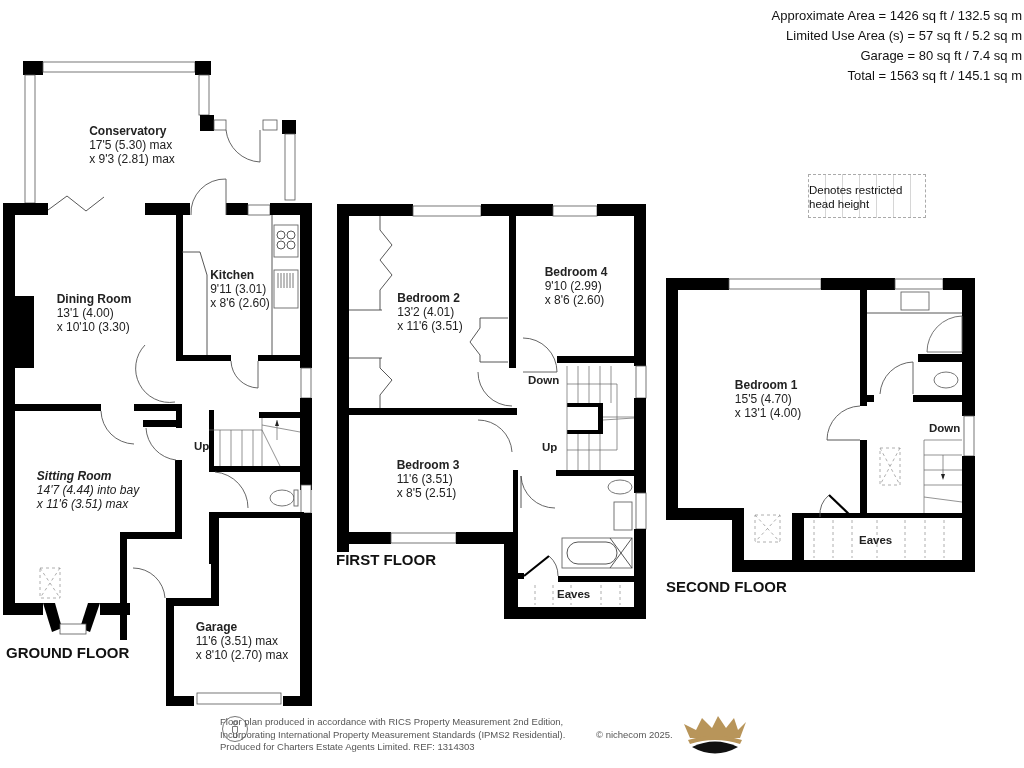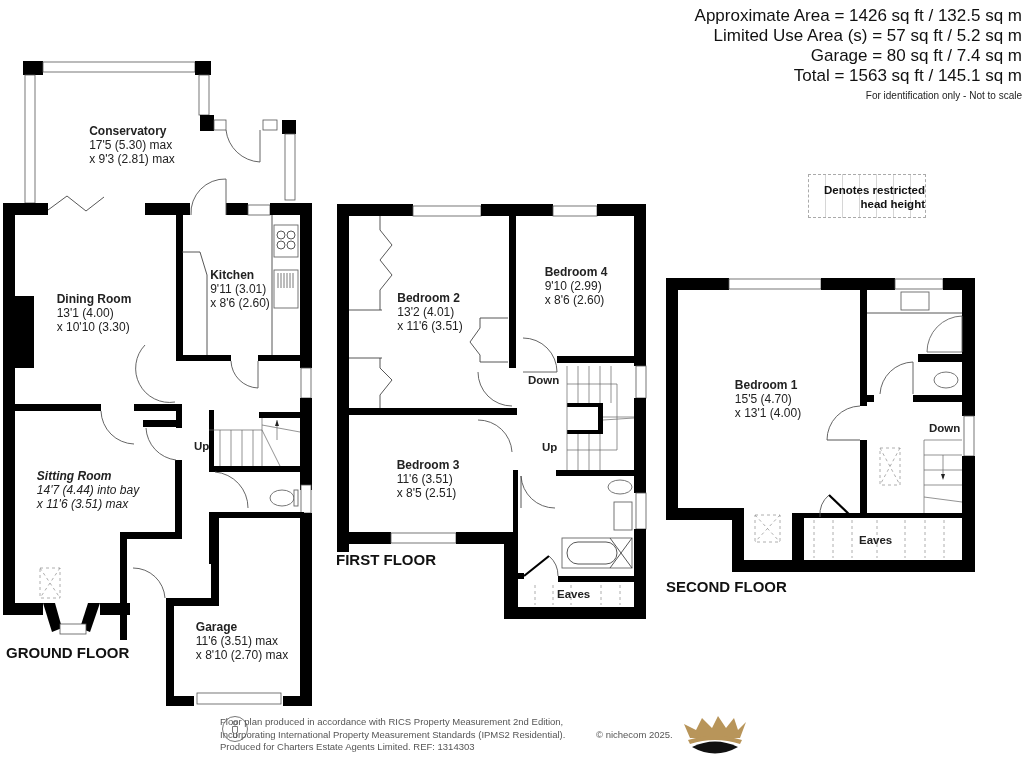--- a/index.html
+++ b/index.html
@@ -10,25 +10,25 @@
   .thin { fill:none; stroke:#444; stroke-width:0.9; }
   .door { fill:none; stroke:#555; stroke-width:0.9; }
   .dash { fill:none; stroke:#999; stroke-width:0.8; stroke-dasharray:3 3; }
   .fixture { fill:#fff; stroke:#666; stroke-width:0.9; }
   .lbl { position:absolute; font-size:12px; line-height:14px; color:#222; white-space:nowrap; transform:translateX(-50%); }
   .lbl .name { font-weight:bold; display:block; }
   .lbl .dim { display:block; }
   .small-bold { position:absolute; font-size:11.5px; font-weight:bold; color:#222; white-space:nowrap; }
   .floor-title { position:absolute; font-size:15px; font-weight:bold; color:#111; white-space:nowrap; }
   .areas { position:absolute; right:2px; top:6px; text-align:right; }
-  .areas .line { font-size:17px; line-height:20px; color:#111; }
+  .areas .line { font-size:13px; line-height:20px; color:#111; }
   .areas .note { font-size:10px; color:#222; margin-top:4px; }
   .legend { position:absolute; left:808px; top:174px; width:118px; height:44px; border:1px dashed #aaa;
-            background:repeating-linear-gradient(90deg, transparent 0 16px, #d6d6d6 16px 17px); text-align:right;
-            font-size:11.5px; font-weight:bold; line-height:14px; padding-top:8px; box-sizing:border-box; }
+            background:repeating-linear-gradient(90deg, transparent 0 16px, #d6d6d6 16px 17px); text-align:left;
+            font-size:11.5px; font-weight:normal; line-height:14px; padding-top:8px; box-sizing:border-box; }
   .footer { position:absolute; left:220px; top:716px; font-size:9.5px; line-height:12.5px; color:#555; }
   .footer .copy { position:absolute; left:376px; top:12.5px; white-space:nowrap; }
   .info-icon { position:absolute; left:222px; top:716px; width:24px; height:24px; border:1px solid #777; border-radius:50%; }
   .crown { position:absolute; left:682px; top:714px; }
 </style>
 </head>
 <body>
 
 <svg class="plan" viewBox="0 0 1024 768">
 
@@ -271,21 +271,20 @@
         <line x1="944" y1="520" x2="944" y2="558"></line>
       </g>
   </g>
 </svg>
 
 <div class="areas">
   <div class="line">Approximate Area = 1426 sq ft / 132.5 sq m</div>
   <div class="line">Limited Use Area (s) = 57 sq ft / 5.2 sq m</div>
   <div class="line">Garage = 80 sq ft / 7.4 sq m</div>
   <div class="line">Total = 1563 sq ft / 145.1 sq m</div>
-  <div class="note">For identification only - Not to scale</div>
 </div>
 
 <div class="legend">
   <div>Denotes restricted</div>
   <div>head height</div>
 </div>
 
 <div class="lbl" style="left:132px; top:124px;">
   <span class="name">Conservatory</span>
   <span class="dim">17'5 (5.30) max</span>

